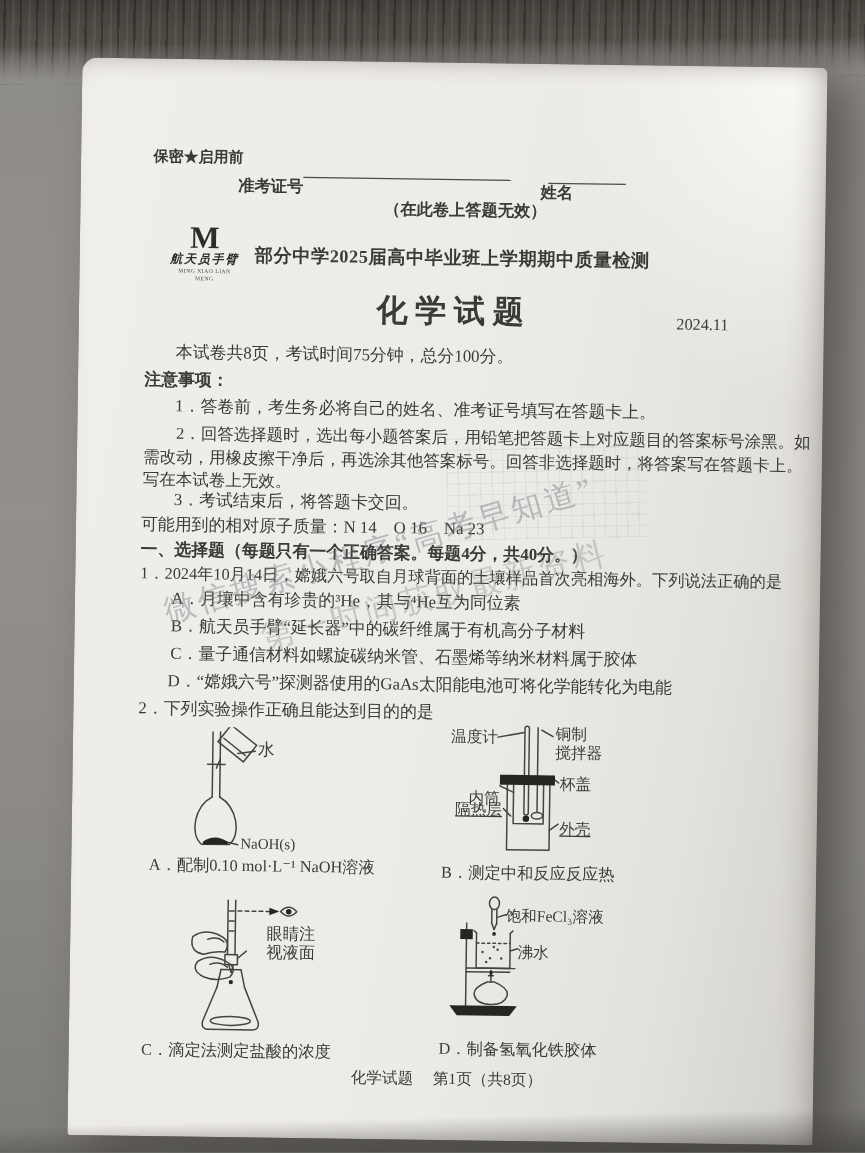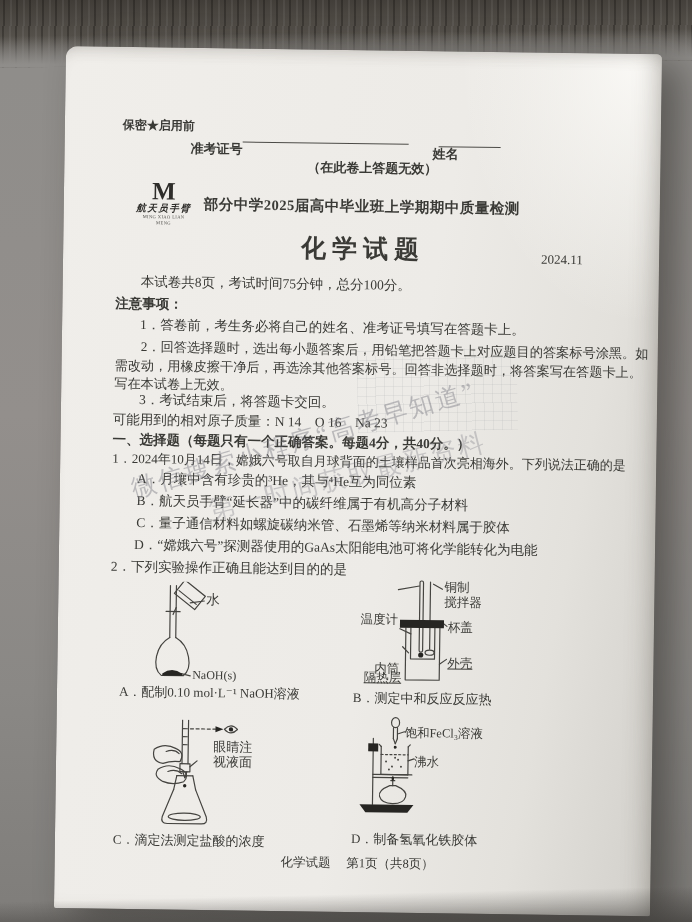--- a/index.html
+++ b/index.html
@@ -30,21 +30,21 @@
   .pre{white-space:pre;}
   .uline{position:absolute;height:0;border-bottom:1.4px solid #4c4b47;}
   .title{font-size:25px;font-weight:bold;letter-spacing:6px;}
   .logo{position:absolute;text-align:center;width:56px;color:#2e2d2a;}
   .logo-m{font-size:25px;font-weight:900;line-height:24px;}
   .logo-cn{font-size:9.5px;font-weight:bold;font-style:italic;letter-spacing:1.5px;line-height:11px;}
   .logo-en{font-size:4.5px;letter-spacing:.4px;line-height:6px;color:#4b4a46;}
   .diagram{position:absolute;}
   .diagram svg{position:absolute;left:0;top:0;}
   .lbl{position:absolute;font-size:12.5px;line-height:14.5px;color:#3b3b37;white-space:pre;}
-  .lbl-r{text-align:right;margin-top:30px;}
+  .lbl-r{text-align:right;}
   .cap{position:absolute;font-size:13px;white-space:nowrap;}
   .wm{position:absolute;z-index:6;font-size:25px;letter-spacing:2.5px;color:#6e6e78;
     transform-origin:0 50%;pointer-events:none;white-space:nowrap;}
   .grid-bleed{position:absolute;left:296px;top:298px;width:160px;height:82px;z-index:0;opacity:.55;
     transform:rotate(-2deg);
     background-image:
       repeating-linear-gradient(0deg,rgba(120,126,132,.18) 0 1px,transparent 1px 9px),
       repeating-linear-gradient(90deg,rgba(120,126,132,.18) 0 1px,transparent 1px 9px);}
   .ink{stroke:#454440;stroke-width:1.2;fill:none;stroke-linecap:round;stroke-linejoin:round;}
   .ink-fill{fill:#262522;stroke:none;}

